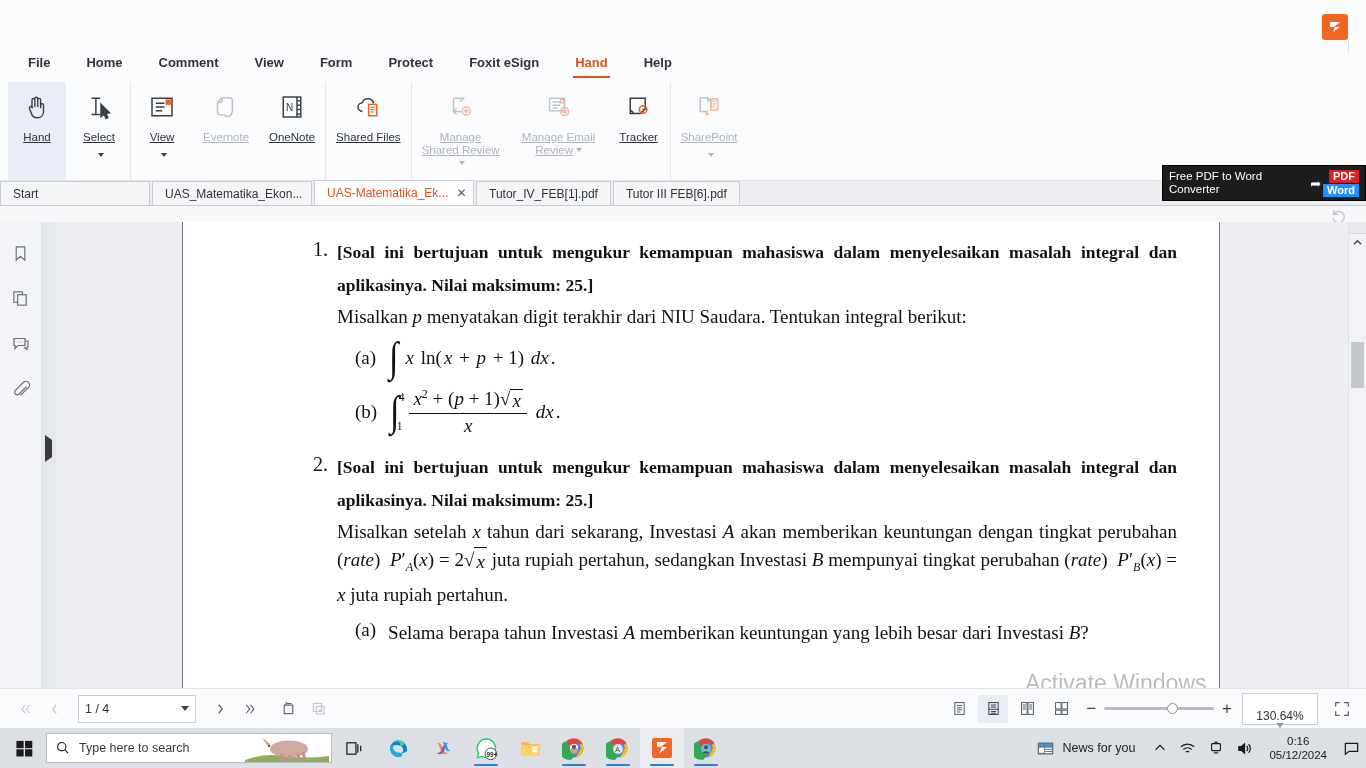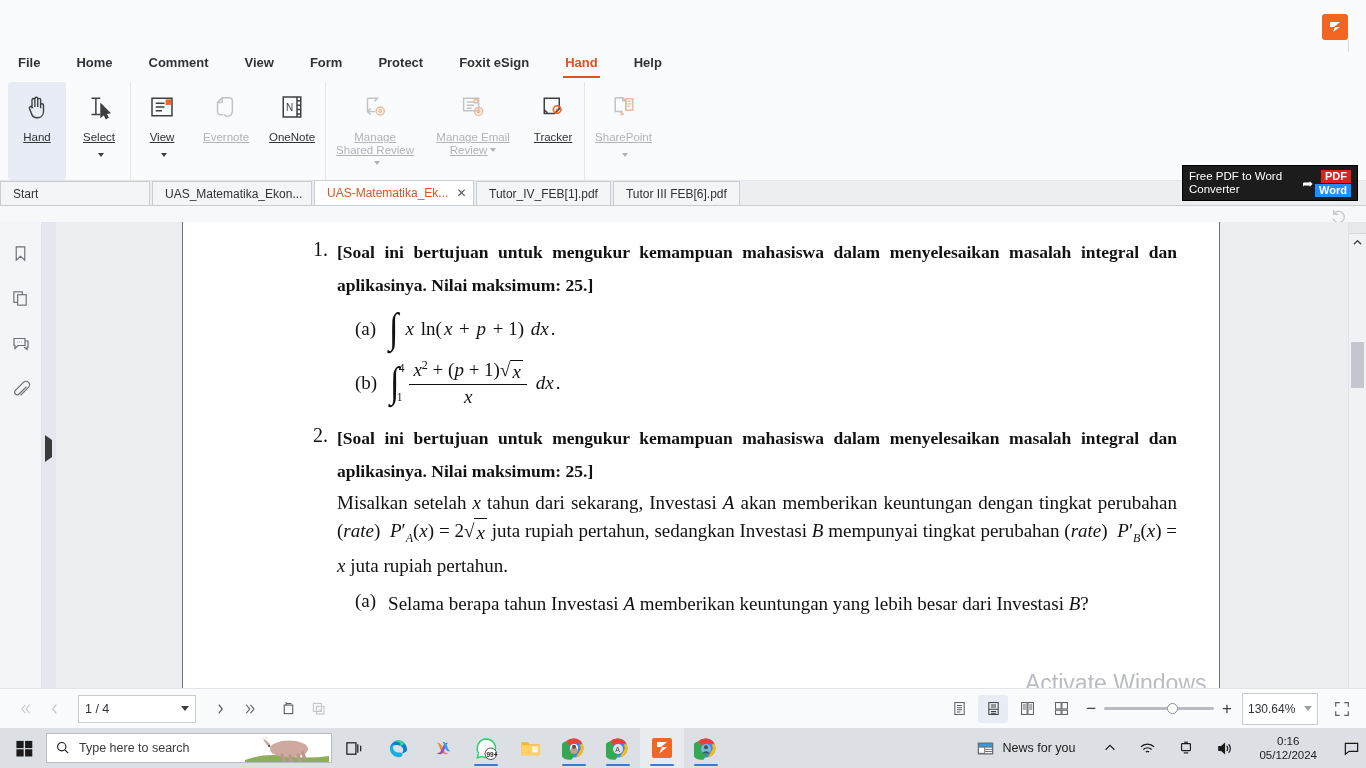--- a/index.html
+++ b/index.html
@@ -42,21 +42,21 @@
     border:0; outline:0; font-size:13px; color:#333; width:100%;
     font-family:"Liberation Sans", sans-serif; background:transparent;
   }
   .search-box input::placeholder{color:#8a8f98;}
   .qat-right { margin-left:auto; display:flex; align-items:center; gap:0px; }
   .win-btn { width:46px; height:40px; display:flex; align-items:center; justify-content:center; cursor:pointer;}
 
   
   .ribbon-tabs {
     height:26px; background:#fafbfc; display:flex; align-items:flex-start;
-    font-size:13px; position:relative;
+    padding-left:10px; font-size:13px; position:relative;
   }
   .rtab {
     padding:0 18px; height:24px; line-height:22px; color:#2f3237; cursor:pointer;
     font-weight:bold; white-space:nowrap; position:relative;
   }
   .rtab.active { color:#e0521a; }
   .rtab.active::after{
     content:""; position:absolute; left:16px; right:16px; bottom:-2px; height:2.5px; background:#e0521a;
   }
 
@@ -96,21 +96,21 @@
     font-size:12px; color:#2f3237; background:#f4f5f7; border:1px solid #c9ccd2;
     border-bottom:none; margin-right:2px; cursor:pointer; white-space:nowrap;
     max-width:160px;
   }
   .dtab.start { width:150px;align-items:center; }
   .dtab.active { background:#fff; color:#e0521a; border-color:#c9ccd2; height:25px; }
   .dtab .x { font-size:12px; color:#555; margin-left:2px; }
   .doctabs-caret{ position:absolute; right:174px; bottom:4px; cursor:pointer;}
 
   .ad-banner {
-    position:absolute; right:8px; top:-16px; width:176px; height:36px; background:#1c1c1c;
+    position:absolute; right:0px; top:-16px; width:204px; height:36px; background:#1c1c1c;
     color:#fff; font-size:11.5px; line-height:13px; padding:4px 6px; display:flex;
     align-items:center; cursor:pointer; border:1px solid #000;
   }
   .ad-banner .txt{flex:1;}
   .ad-badges{display:flex;flex-direction:column;gap:1px;align-items:flex-end;}
   .badge-pdf{background:#e02020;color:#fff;font-weight:bold;font-size:11px;padding:0 4px;}
   .badge-word{background:#1e90ff;color:#fff;font-weight:bold;font-size:11px;padding:0 4px;}
   .ad-arrow{color:#fff; font-size:13px; margin-right:2px;}
 
   
@@ -197,40 +197,40 @@
   }
   .pagebox .cv{flex:1;}
   .sb-right{ margin-left:auto; display:flex; align-items:center; gap:4px; }
   .view-btn{ width:30px; height:28px; display:flex; align-items:center; justify-content:center; cursor:pointer; border-radius:3px;}
   .view-btn.sel{background:#e8ecf5;}
   .zoom-wrap{ display:flex; align-items:center; gap:8px; margin:0 6px;}
   .zoom-track{ width:110px; height:3px; background:#b8bcc2; position:relative; border-radius:2px;}
   .zoom-knob{ position:absolute; left:63px; top:-4.5px; width:11px; height:11px; border-radius:50%; background:#fff; border:1.6px solid #8c9096;}
   .zoombox{
     width:76px; height:26px; border:1px solid #c9ccd2; background:#fff; display:flex;
-    align-items:center; padding:15px 5px; font-size:12px; color:#2f3237;
+    align-items:center; padding:15px 5px; font-size:12px; color:#2f3237;flex-direction:column;
   }
   .zoombox .zv{flex:1;}
 
   
   .taskbar{
     position:absolute; left:0; bottom:0; width:100%; height:40px; background:#dcdfe4;
     display:flex; align-items:center; padding:0 0 0 2px;
   }
   .start-btn{ width:44px; height:40px; display:flex; align-items:center; justify-content:center; cursor:pointer;}
   .tb-search{
     width:286px; height:30px; background:#fff; border:1px solid #b9bcc2; display:flex;
     align-items:center; padding:0 8px; gap:8px; position:relative; overflow:hidden; cursor:text;
   }
   .tb-search input{border:0;outline:0;font-size:12.5px;color:#333;background:transparent;width:150px;font-family:"Liberation Sans",sans-serif;}
   .tb-search input::placeholder{color:#3b3b3b;}
   .tb-icon{ width:44px; height:40px; display:flex; align-items:center; justify-content:center; cursor:pointer; position:relative;}
   .tb-icon.run::after{content:""; position:absolute; bottom:2px; left:10px; right:10px; height:2.5px; background:#3a7ad9; border-radius:2px;}
   .tb-icon.act{ background:#e9ebef; }
-  .tray{ margin-left:auto; display:flex; align-items:center; gap:22px; padding-right:6px; }
+  .tray{ margin-left:auto; display:flex; align-items:center; gap:12px; padding-right:6px; }
   .news{ display:flex; align-items:center; gap:7px; font-size:12.5px; color:#1b1b1b; cursor:pointer; padding:0 6px;}
   .tray-ic{ cursor:pointer; display:flex; align-items:center;}
   .clock{ font-size:11.5px; color:#1b1b1b; text-align:center; line-height:14px; cursor:pointer; padding:0 4px;}
 </style>
 </head>
 <body>
 
 <div class="qat">
   <div class="qat-logo">
     <svg width="16" height="16" viewBox="0 0 16 16">
@@ -408,20 +408,32 @@
             <rect x="5" y="4" width="14" height="16"></rect>
             <path d="M16 4v16"></path>
             <path d="M16 7h3M16 10.5h3M16 14h3M16 17.5h3"></path>
             <text x="7.2" y="15" font-size="8" fill="#3c4043" stroke="none" font-family="Liberation Sans">N</text>
           </svg>
       </div>
       <div class="rlabel">OneNote</div>
     </div>
   </div>
 
+  <div class="rgroup">
+    <div class="ritem">
+      <div class="ricon">
+        <svg width="30" height="30" viewBox="0 0 24 24" fill="none" stroke="#3c4043" stroke-width="1.2">
+            <path d="M7.5 15.5a3.5 3.5 0 0 1 0-7 4.7 4.7 0 0 1 9 .7"></path>
+            <rect x="12.5" y="10" width="6.5" height="9" fill="#fff" stroke="#f26522"></rect>
+            <path d="M14.2 12.2h3.2M14.2 14h3.2M14.2 15.8h2.2" stroke="#f26522" stroke-width="1"></path>
+          </svg>
+      </div>
+      <div class="rlabel">Shared Files</div>
+    </div>
+  </div>
 
   <div class="rgroup">
     <div class="ritem disabled">
       <div class="ricon">
         <svg width="30" height="30" viewBox="0 0 24 24" fill="none" stroke="#c0c3c8" stroke-width="1.2">
             <path d="M6 5h8l-2.5 2.6"></path>
             <path d="M6 5v10.5h6"></path>
             <path d="M6 15.5l2.5-2.5M6 15.5l2.5 2.5"></path>
             <circle cx="16.2" cy="15.2" r="3.2" stroke="#f0b898"></circle>
             <circle cx="16.2" cy="15.2" r="1" stroke="#f0b898"></circle>
@@ -545,20 +557,23 @@
   </div>
 
   <div class="docarea">
     <div class="page">
       <div class="page-inner">
 
         <div class="qblock">
           <div class="qnum">1.</div>
           <div class="qbody">
             <div class="bold-brack">[Soal ini bertujuan untuk mengukur kemampuan mahasiswa dalam menyelesaikan masalah integral dan aplikasinya. Nilai maksimum: 25.]</div>
+            <div class="para">
+              Misalkan <span class="it">p</span> menyatakan digit terakhir dari NIU Saudara. Tentukan integral berikut:
+            </div>
 
             <div class="sublist">
               <div class="subrow" style="margin-top:10px;">
                 <span class="sublabel">(a)</span>
                 <span class="mathline">
                   <span class="intsign">∫</span>
                   <span style="margin-left:4px;" class="it">x</span>&nbsp;ln(<span class="it">x</span>&nbsp;+&nbsp;<span class="it">p</span>&nbsp;+&nbsp;1)&nbsp;<span class="it">dx</span>.
                 </span>
               </div>
 

